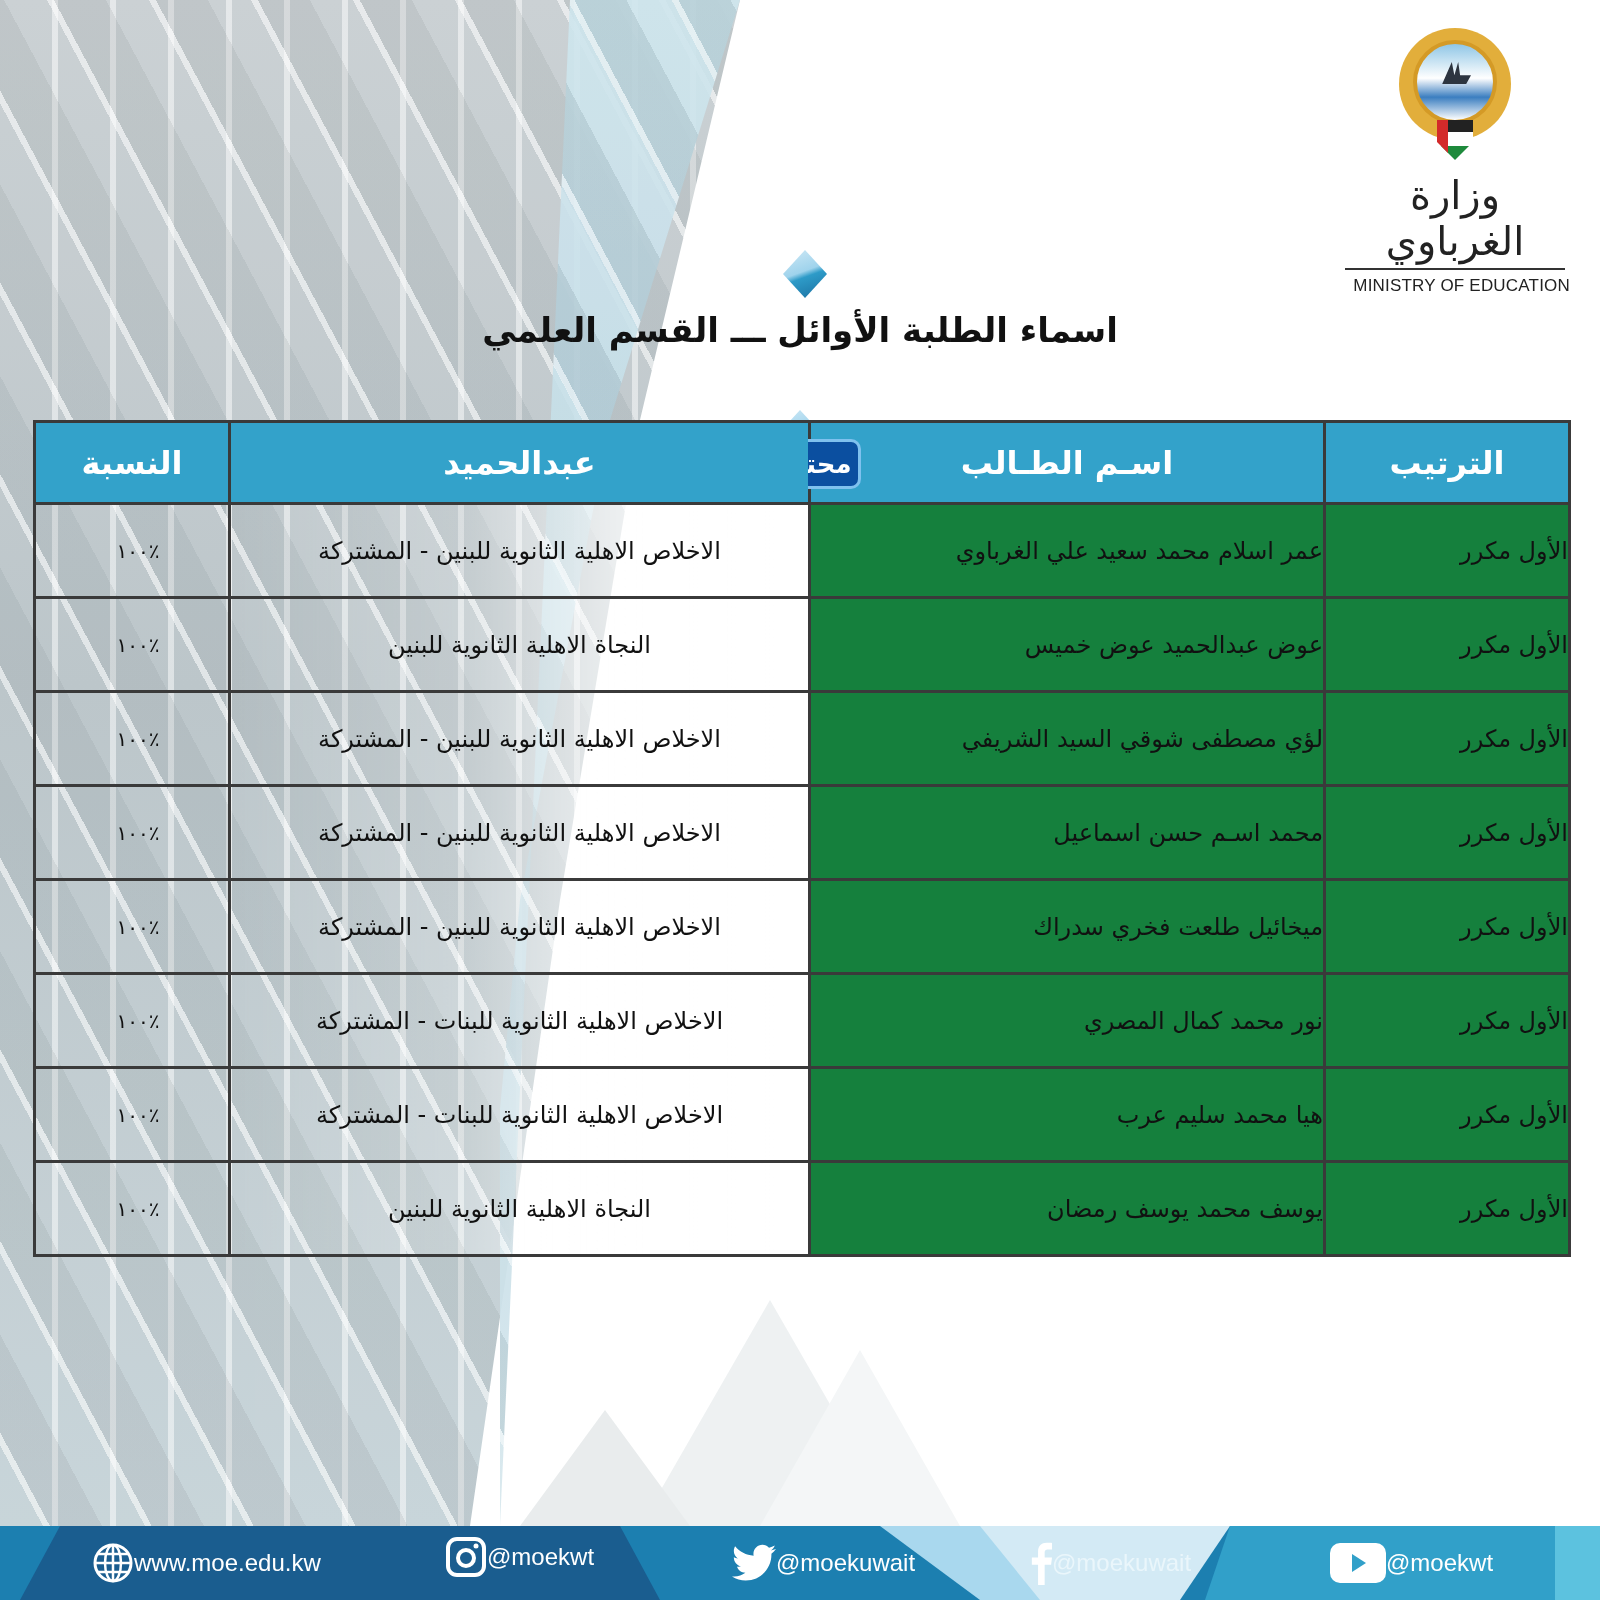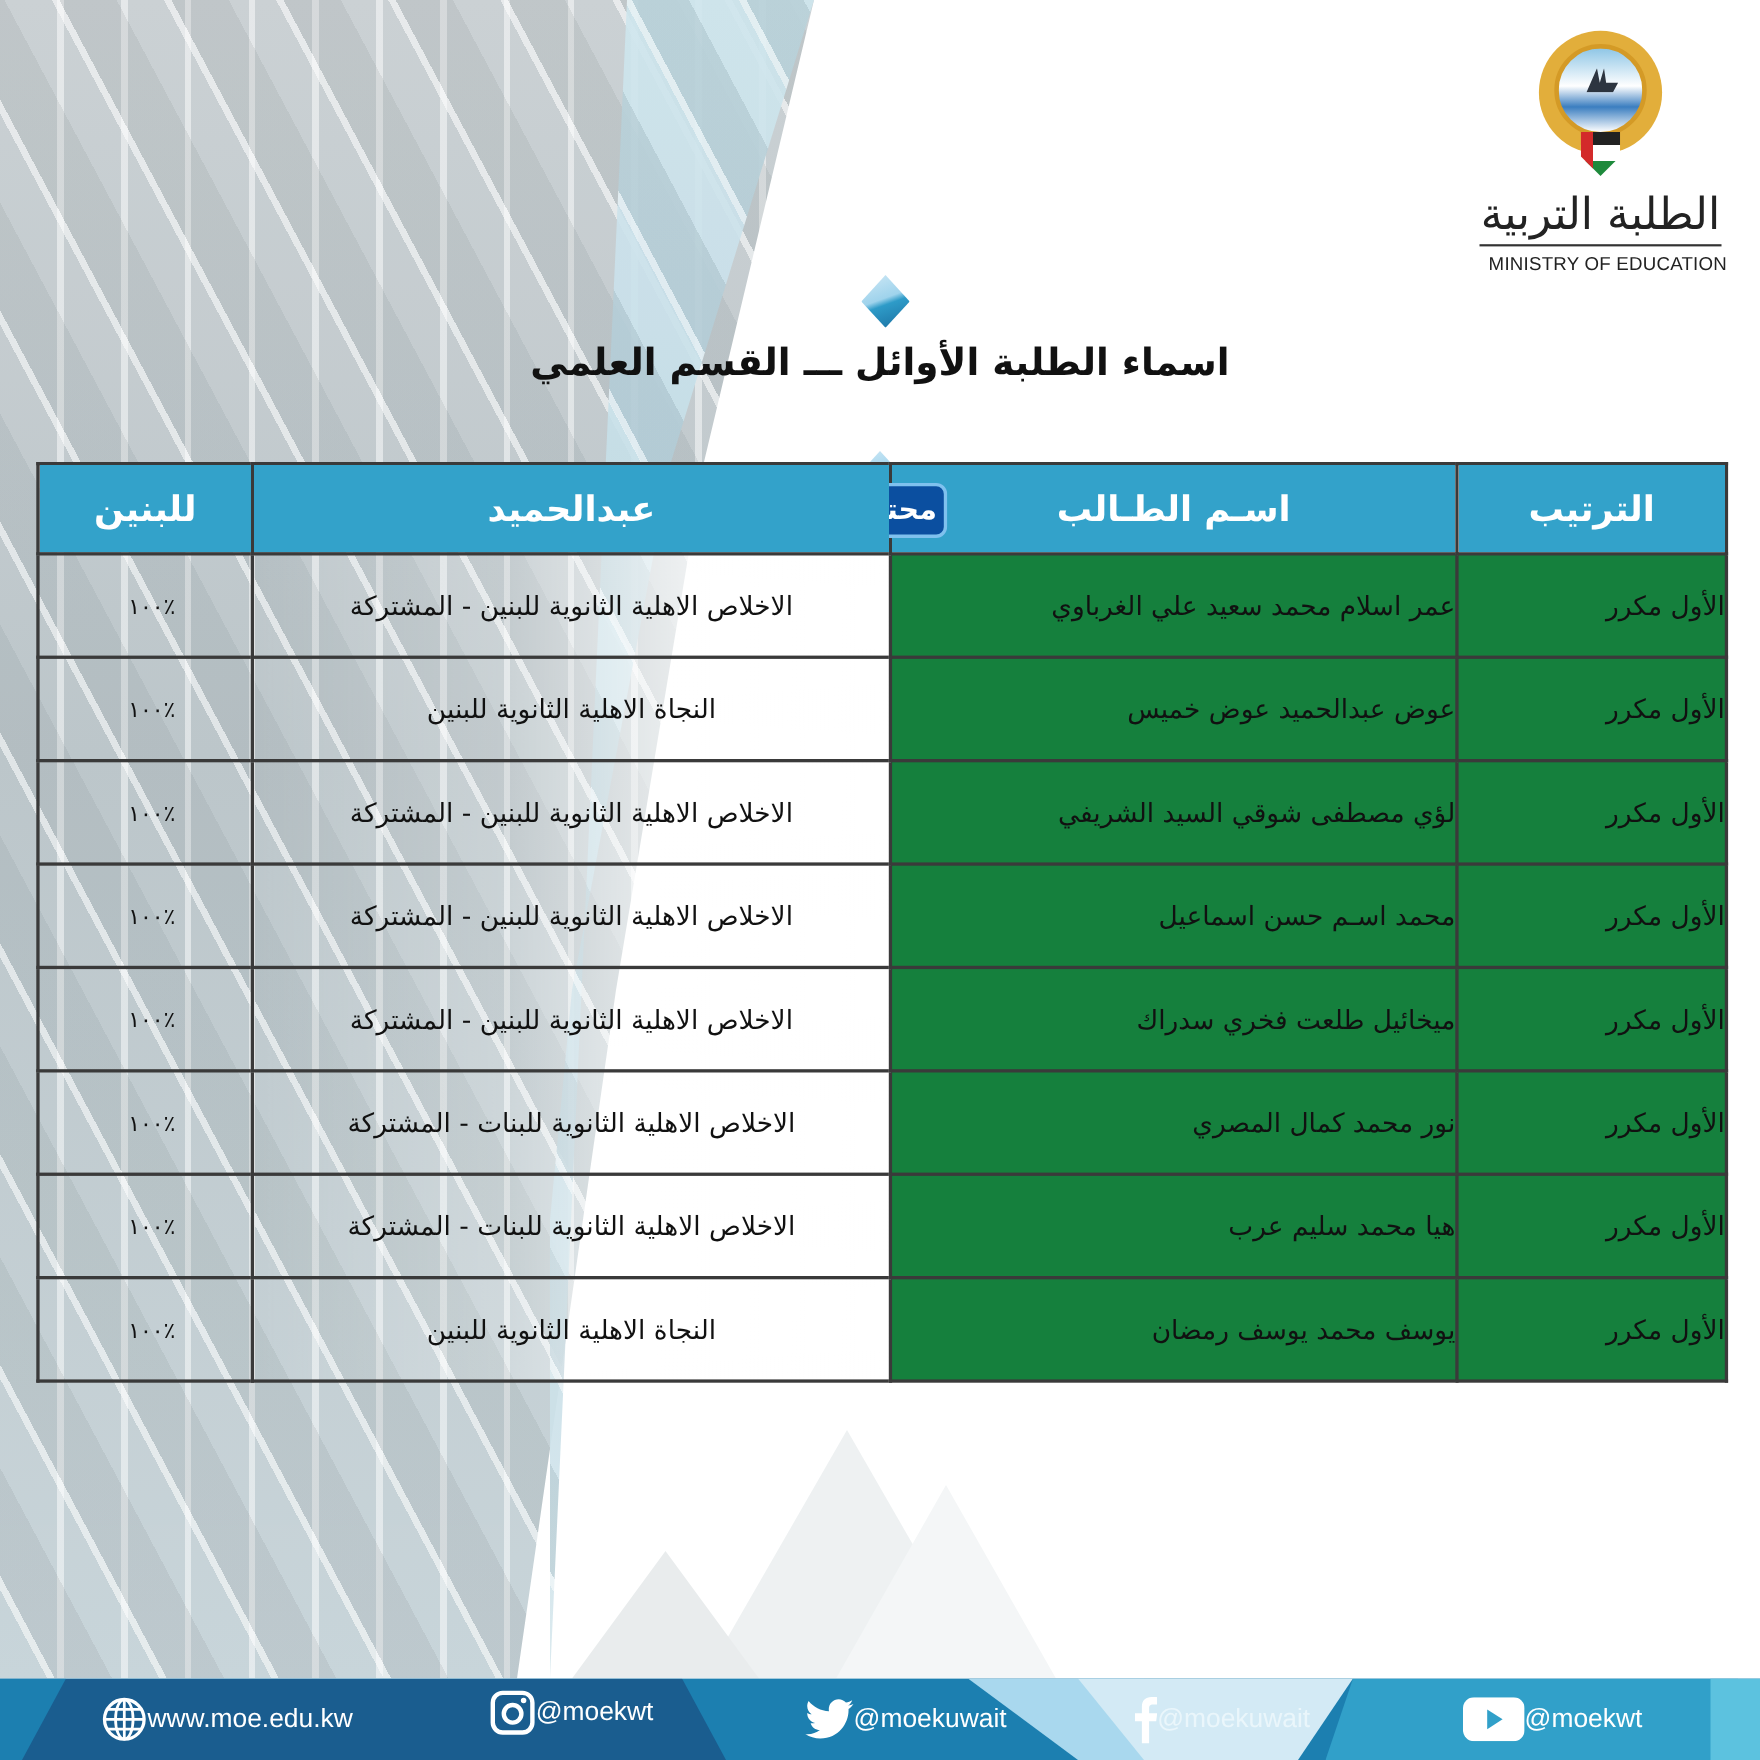--- a/index.html
+++ b/index.html
@@ -97,21 +97,21 @@
 <div class="bg-tri tri2"></div>
 <div class="bg-tri tri3"></div>
 
 <div class="logo">
   <div class="emblem">
     <div class="wing"></div>
     <div class="disc"></div>
     <div class="ship"></div>
     <div class="shield"></div>
   </div>
-  <div class="logo-ar">الطلبة التربية</div>
+  <div class="logo-ar">وزارة الغرباوي</div>
   <div class="logo-line"></div>
   <div class="logo-en">MINISTRY OF EDUCATION</div>
 </div>
 
 <div class="title-row">
   <div class="diamond left"></div>
   <div class="title">اسماء الطلبة الأوائل ـــ القسم العلمي</div>
   <div class="diamond"></div>
 </div>
 
@@ -124,21 +124,21 @@
         <col class="c-pct">
     </colgroup>
     <thead>
       <tr>
         <th>الترتيب</th>
         <th>
           <span>اسـم الطـالب</span>
           <div class="contents-badge">محتويات</div>
         </th>
         <th>عبدالحميد</th>
-        <th>للبنين</th>
+        <th>النسبة</th>
       </tr>
     </thead>
     <tbody>
       <tr>
         <td class="rank">الأول مكرر</td>
         <td class="name">عمر اسلام محمد سعيد علي الغرباوي</td>
         <td class="school">الاخلاص الاهلية الثانوية للبنين - المشتركة</td>
         <td class="pct">٪١٠٠</td>
       </tr>
       <tr>

